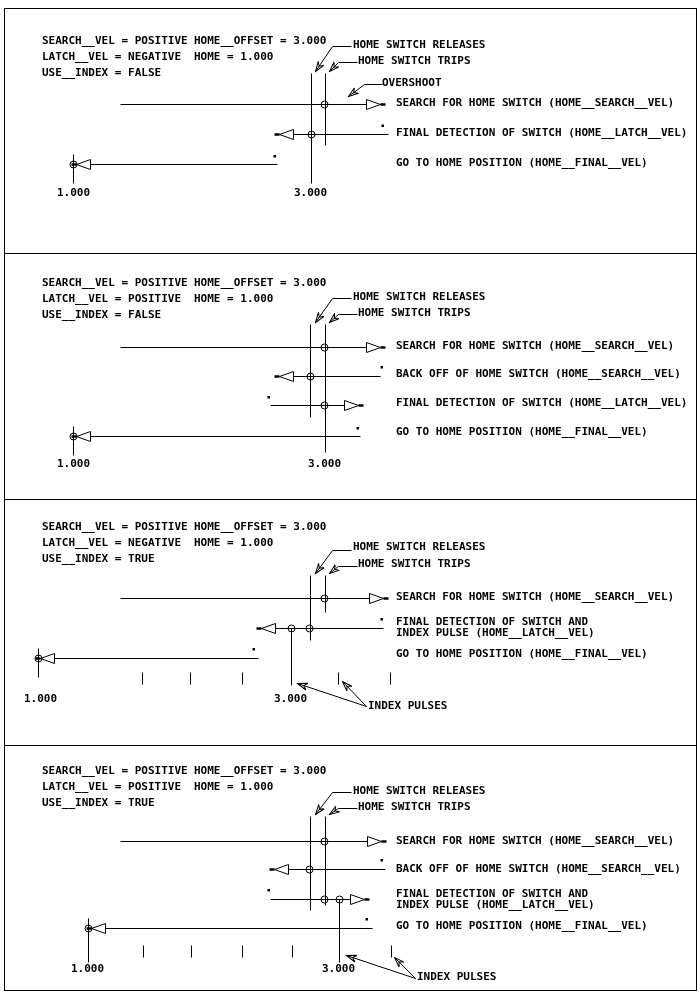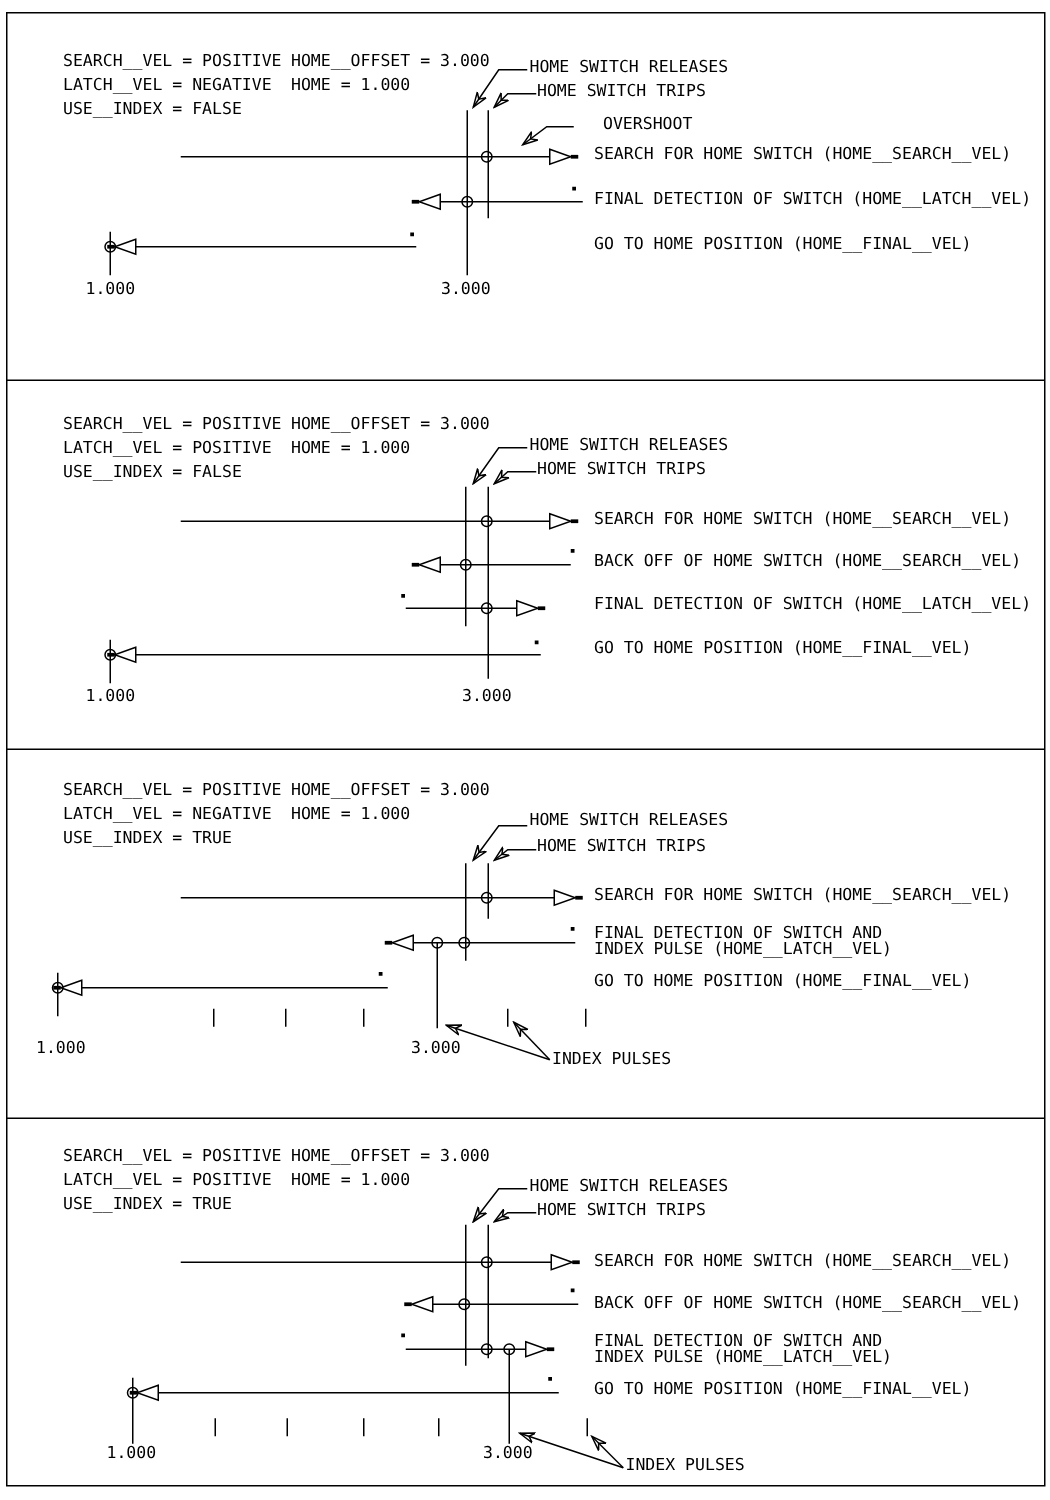--- a/index.html
+++ b/index.html
@@ -1,18 +1,18 @@
 <!DOCTYPE html>
 <html><head>
 <meta charset="utf-8">
 <style>
   html,body{margin:0;padding:0;}
   body{width:700px;height:1000px;background:#fff;position:relative;overflow:hidden;}
   .t{position:absolute;font-family:"DejaVu Sans Mono","Liberation Mono",monospace;
-     font-size:11px;line-height:12px;color:#000;white-space:pre;letter-spacing:0;}
+     font-size:11px;line-height:12px;color:#000;white-space:pre;letter-spacing:0;font-weight:bold;}
   svg{position:absolute;left:0;top:0;}
   svg line,svg path,svg rect.frame{stroke:#000;stroke-width:1;fill:none;}
   svg polygon.ah{fill:#fff;stroke:#000;stroke-width:1;}
   svg circle.ev{fill:none;stroke:#000;stroke-width:1;}
   svg rect.dot{fill:#000;stroke:none;}
   svg line.tail{stroke-width:2.5;}
 </style>
 </head>
 <body>
 
@@ -169,21 +169,21 @@
 </svg>
 
 <section>
   <div class="t" style="left:42px;top:35px">SEARCH__VEL = POSITIVE</div>
   <div class="t" style="left:42px;top:51px">LATCH__VEL = NEGATIVE</div>
   <div class="t" style="left:42px;top:67px">USE__INDEX = FALSE</div>
   <div class="t" style="left:194px;top:35px">HOME__OFFSET = 3.000</div>
   <div class="t" style="left:194px;top:51px">HOME = 1.000</div>
   <div class="t" style="left:353px;top:39px">HOME SWITCH RELEASES</div>
   <div class="t" style="left:358px;top:55px">HOME SWITCH TRIPS</div>
-  <div class="t" style="left:402px;top:77px">OVERSHOOT</div>
+  <div class="t" style="left:382px;top:77px">OVERSHOOT</div>
   <div class="t" style="left:396px;top:97px">SEARCH FOR HOME SWITCH (HOME__SEARCH__VEL)</div>
   <div class="t" style="left:396px;top:127px">FINAL DETECTION OF SWITCH (HOME__LATCH__VEL)</div>
   <div class="t" style="left:396px;top:157px">GO TO HOME POSITION (HOME__FINAL__VEL)</div>
   <div class="t" style="left:57px;top:187px">1.000</div>
   <div class="t" style="left:294px;top:187px">3.000</div>
 </section>
 
 <section>
   <div class="t" style="left:42px;top:277px">SEARCH__VEL = POSITIVE</div>
   <div class="t" style="left:42px;top:293px">LATCH__VEL = POSITIVE</div>

